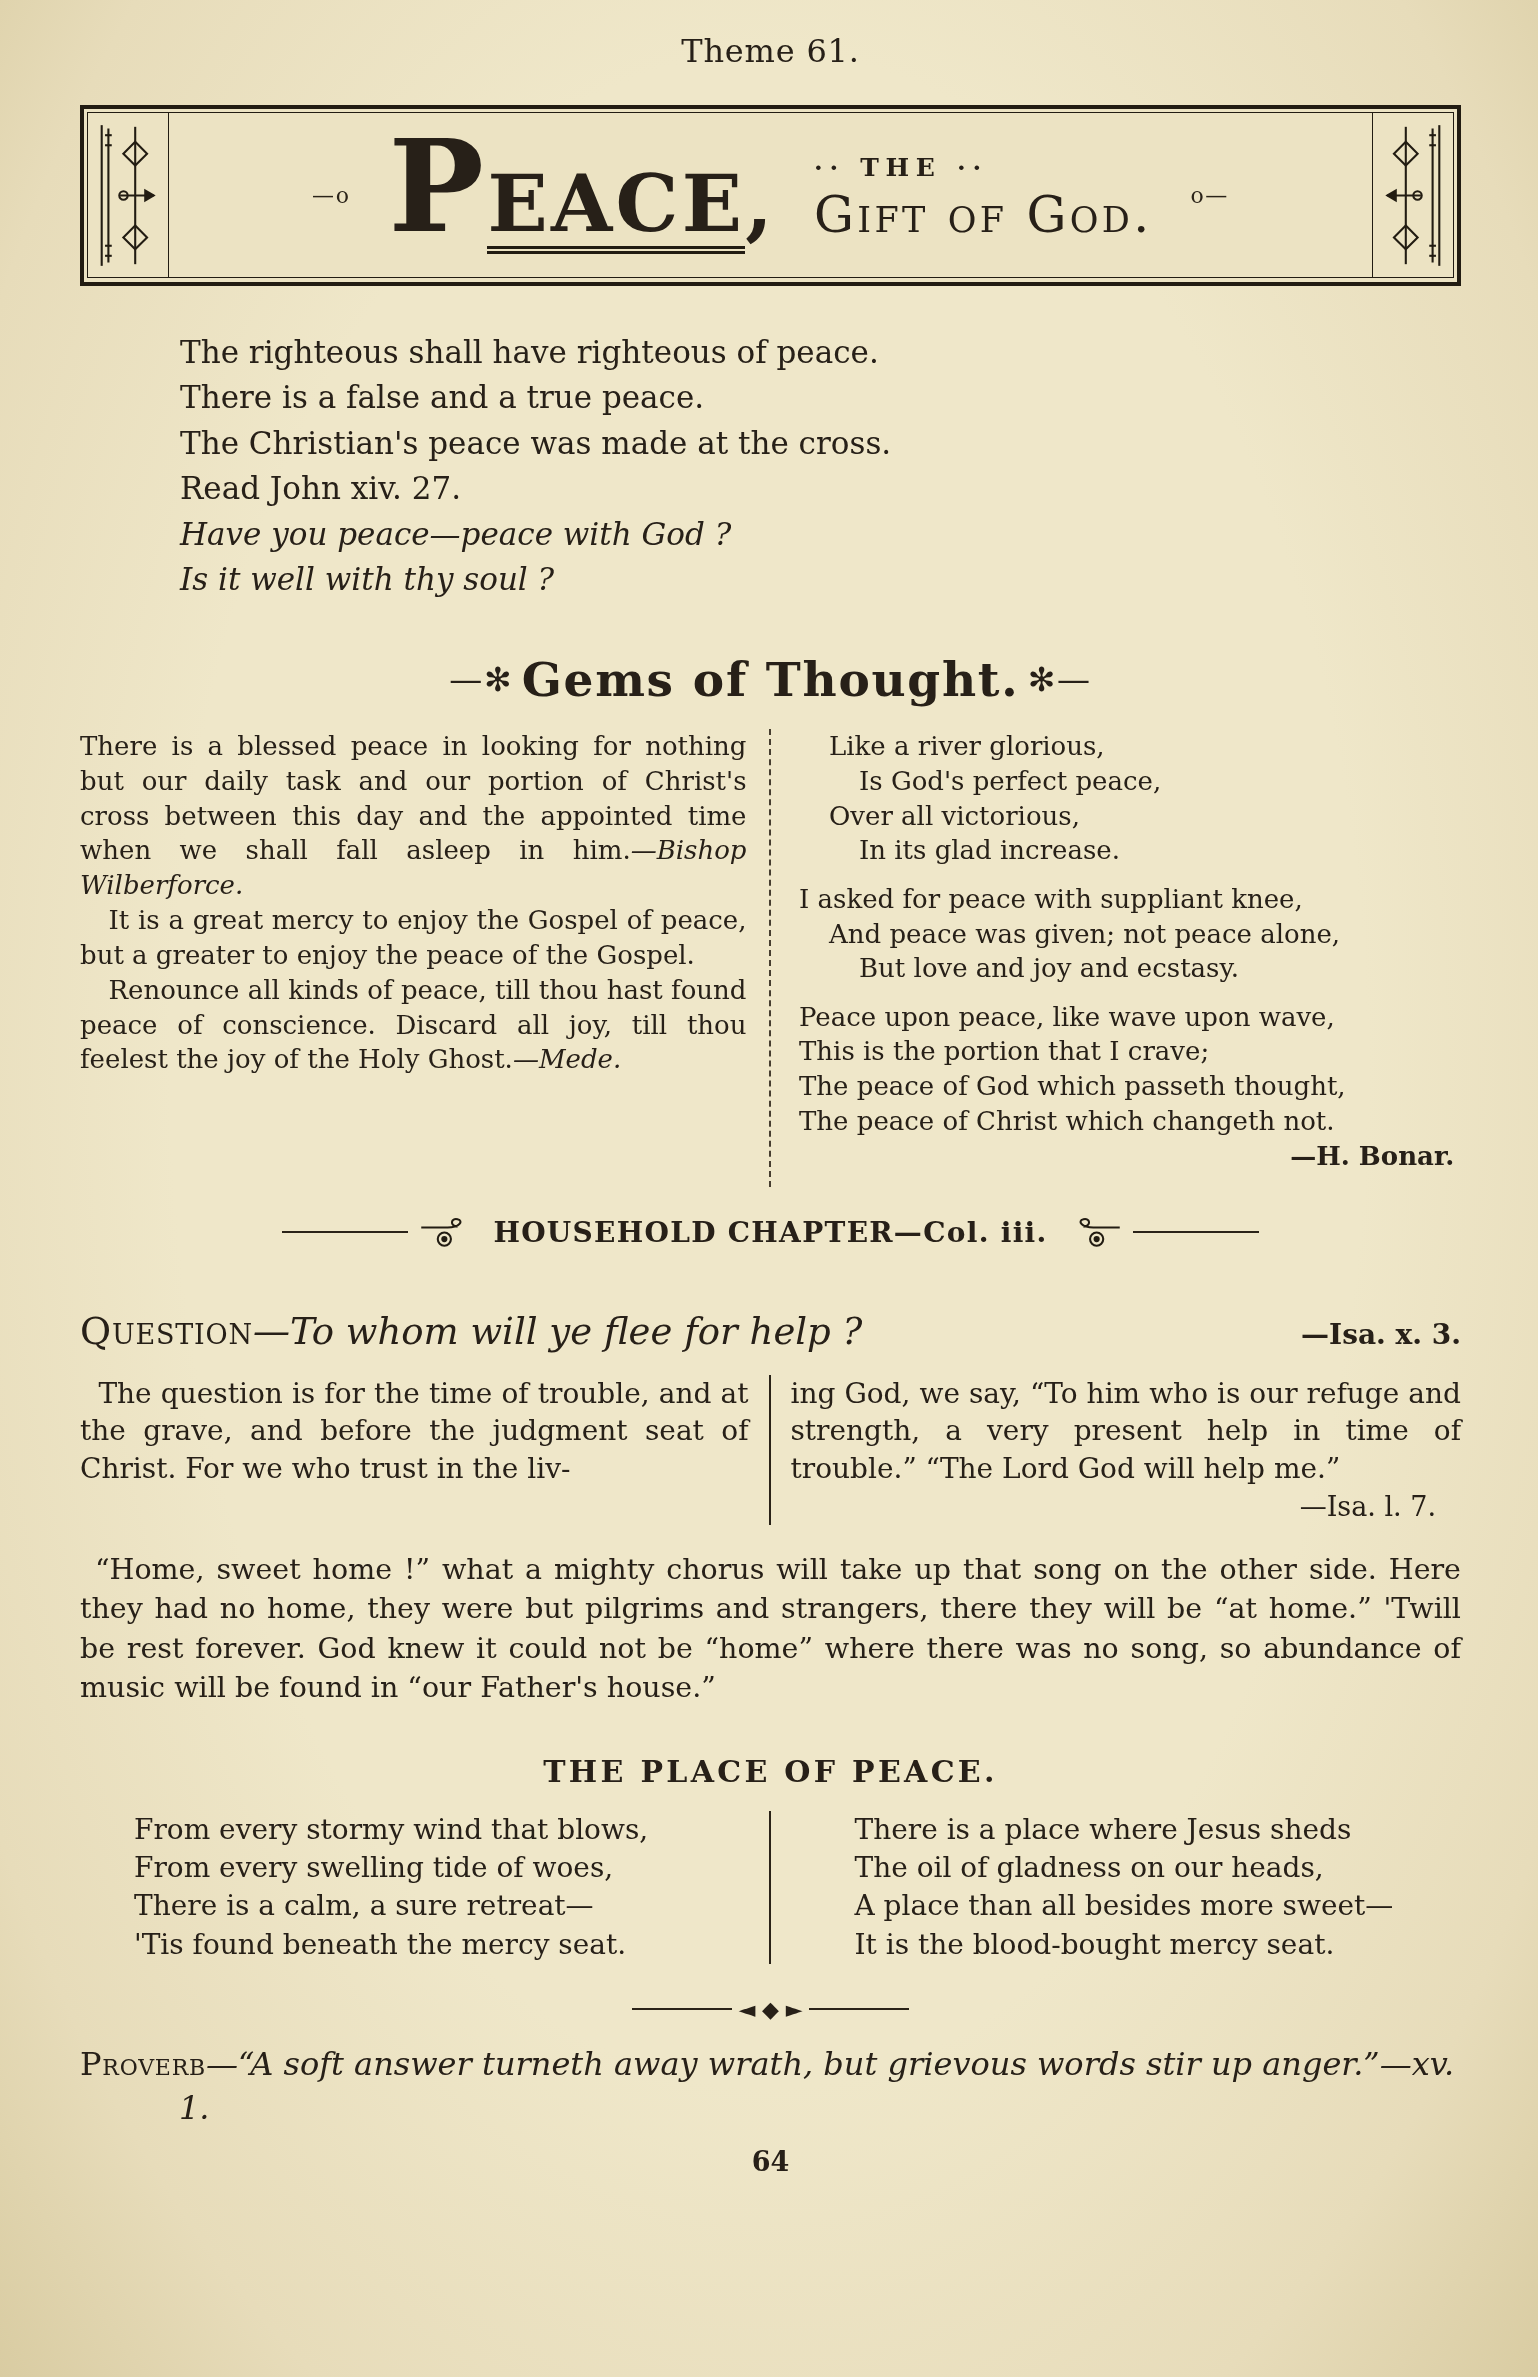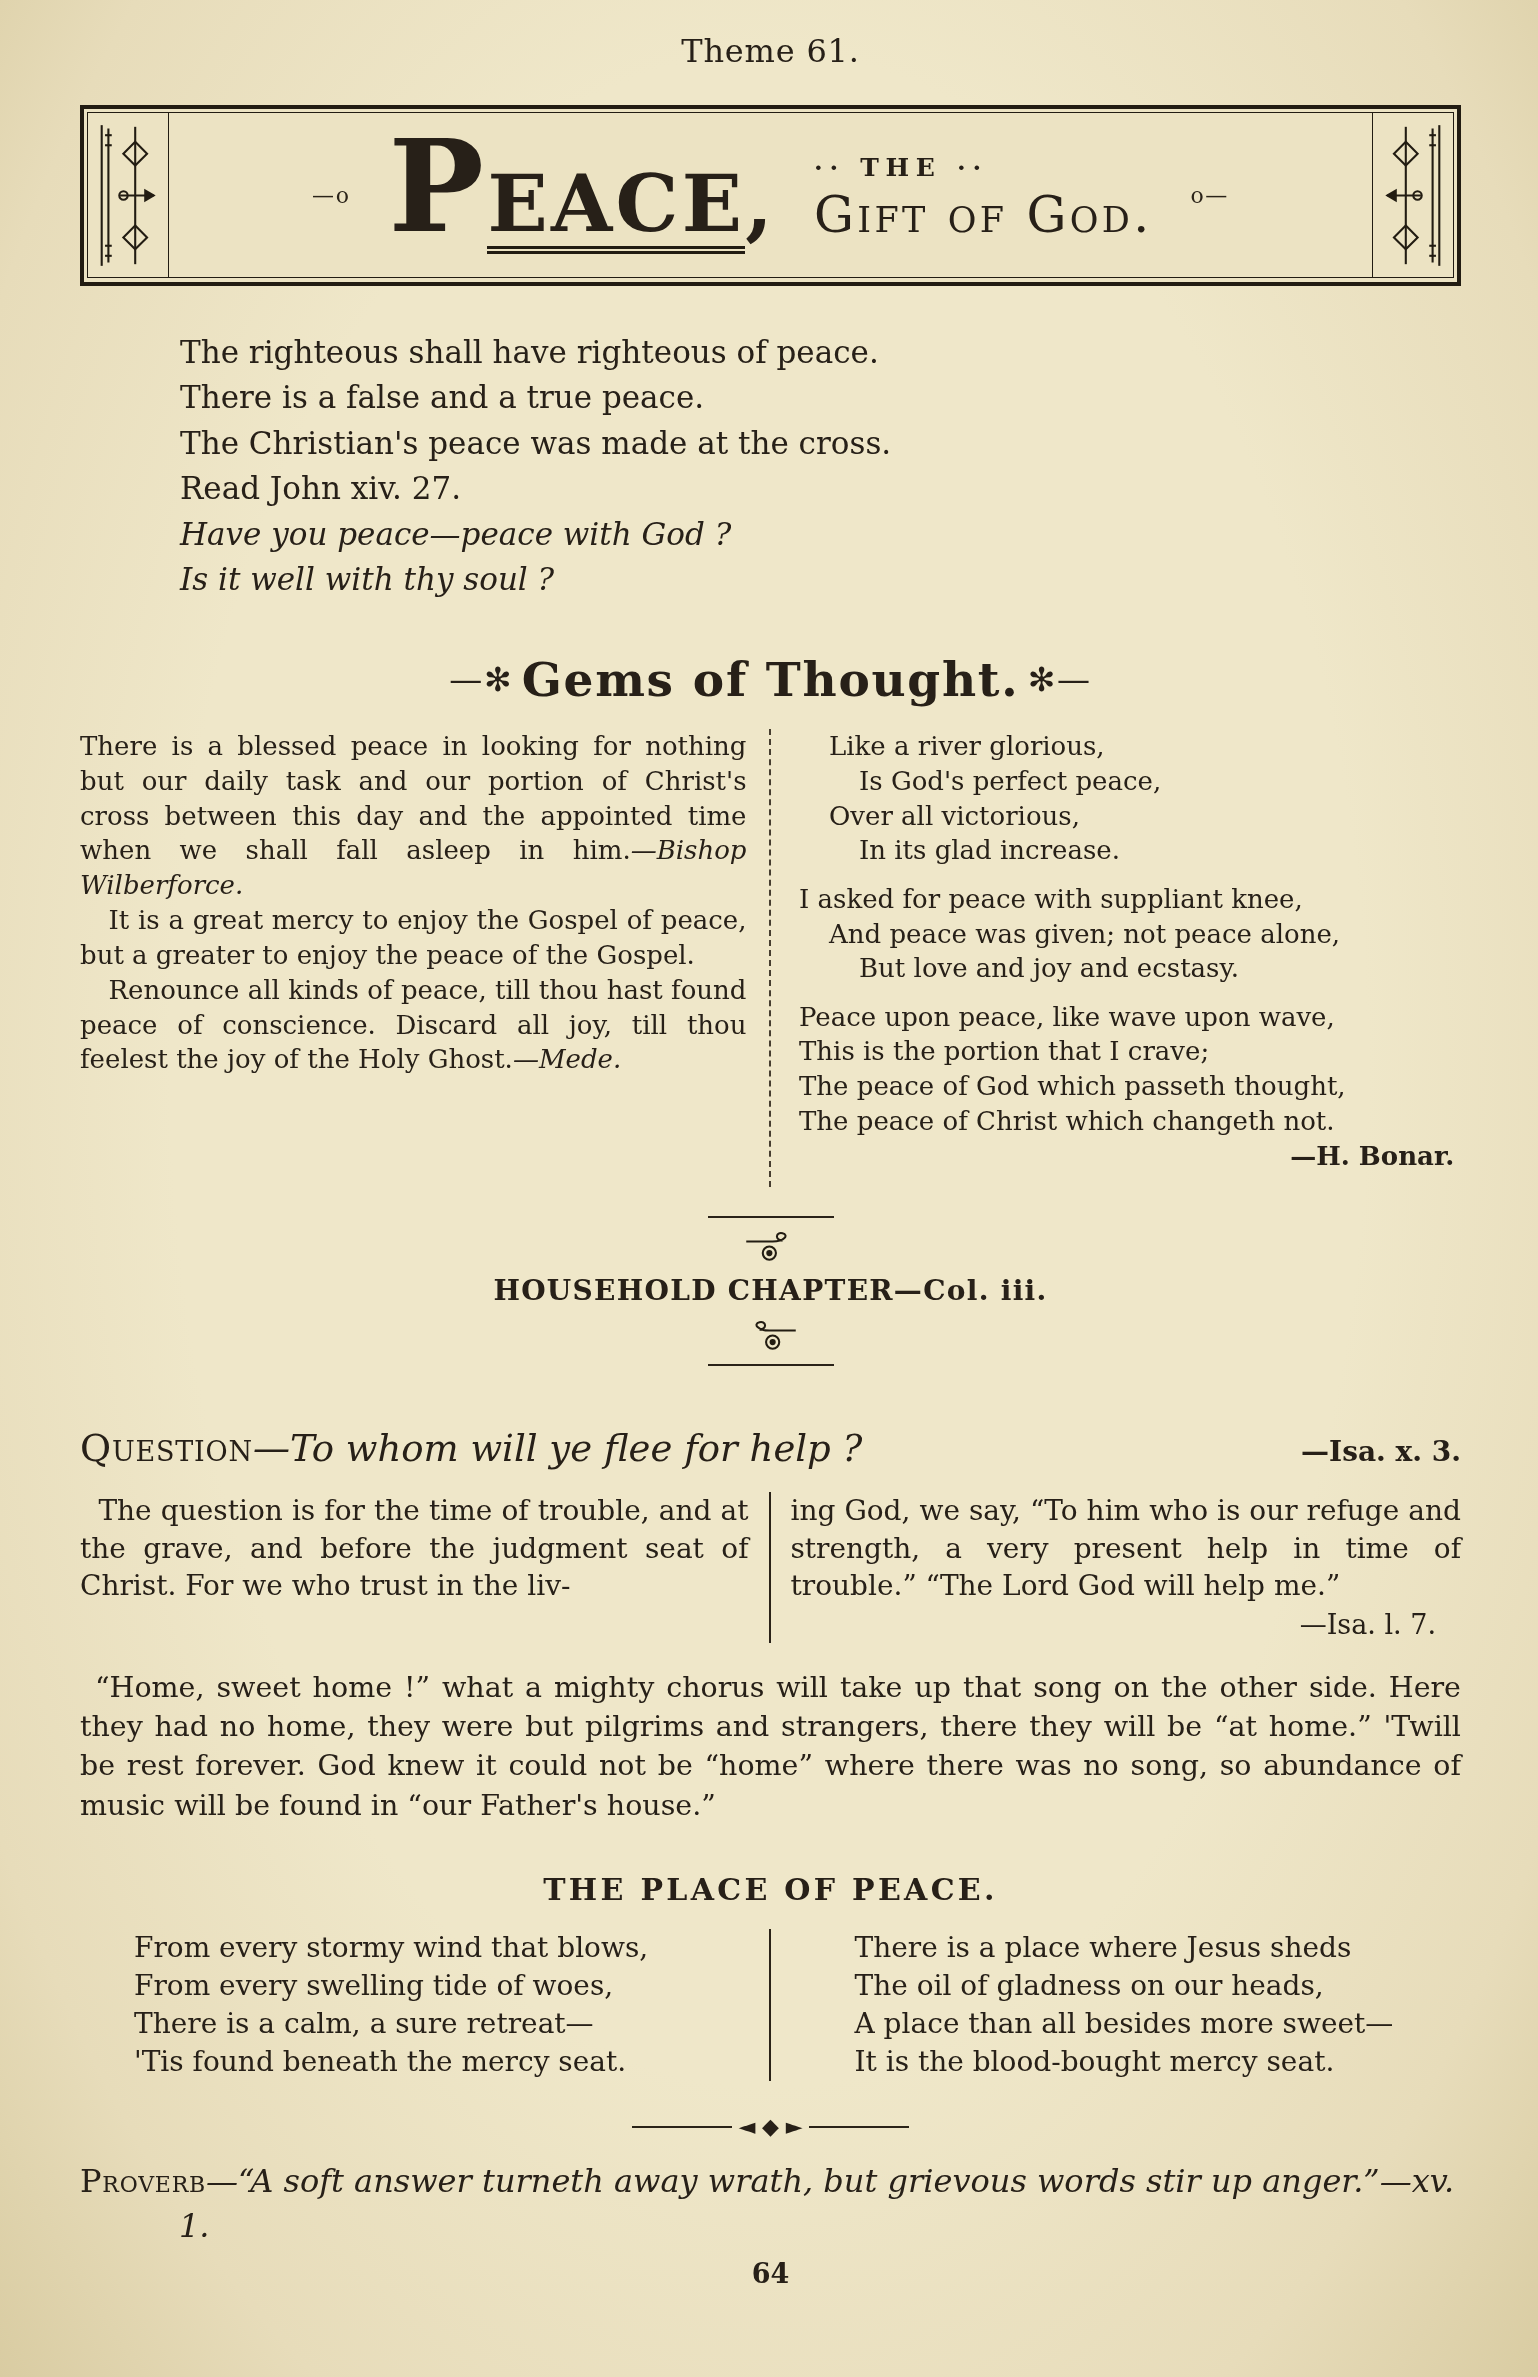--- a/index.html
+++ b/index.html
@@ -49,21 +49,21 @@
   .gems p { margin:0; }
   .gems p.indented { text-indent:28.5px; }
   .attribution { font-style:italic; }
   .stanza { margin-bottom:13.4px; }
   .stanza .line { }
   .ind1 { padding-left:30px; }
   .ind2 { padding-left:60px; }
   .attr-line { text-align:right; font-style:normal; font-weight:bold; padding-right:6.7px; }
 
   
-  .household { margin-top:28.5px; display:flex; align-items:center; justify-content:center; gap:11.7px;flex-direction:column; }
+  .household { margin-top:28.5px; display:flex; align-items:center; justify-content:center; gap:11.7px; }
   .household .rule { height:2.5px; background:#2a2318; width:126px; }
   .household .label { font-size:28px; font-weight:bold; letter-spacing:1.3px; padding:0 8.4px; }
   .curl { display:inline-flex; }
 
   
   .question-line { margin-top:60px; display:flex; align-items:baseline; }
   .q-label { font-variant:small-caps; font-size:38px; letter-spacing:0.8px; }
   .q-text { font-style:italic; font-size:37px; }
   .q-ref { margin-left:auto; font-size:28px; font-weight:bold; }
   .qcols .col.left { padding-right:20px; border-right:2.5px solid #2a2318; text-align:justify; text-indent:18.4px; }
@@ -83,21 +83,21 @@
   
   .bottom-divider { margin-top:33px; display:flex; align-items:center; justify-content:center; gap:6.7px; }
   .bottom-divider .rule { height:2.5px; background:#2a2318; width:100px; }
   .bottom-divider .glyph { font-family:"DejaVu Sans", sans-serif; font-size:22px; }
 
   
   .proverb { margin-top:20px; font-size:32px; line-height:1.4; padding-left:99px; text-indent:-99px; }
   .p-label { font-variant:small-caps; letter-spacing:0.8px; }
   .p-text { font-style:italic; }
 
-  .page-number { text-align:center; font-size:27px; font-weight:bold; margin-top:9px; }
+  .page-number { text-align:center; font-size:27px; font-weight:bold; margin-top:15px; }
 
   svg { display:block; }
 </style>
 </head>
 <body>
 
 <div class="page">
 
   <div class="theme-label">Theme 61.</div>
 

